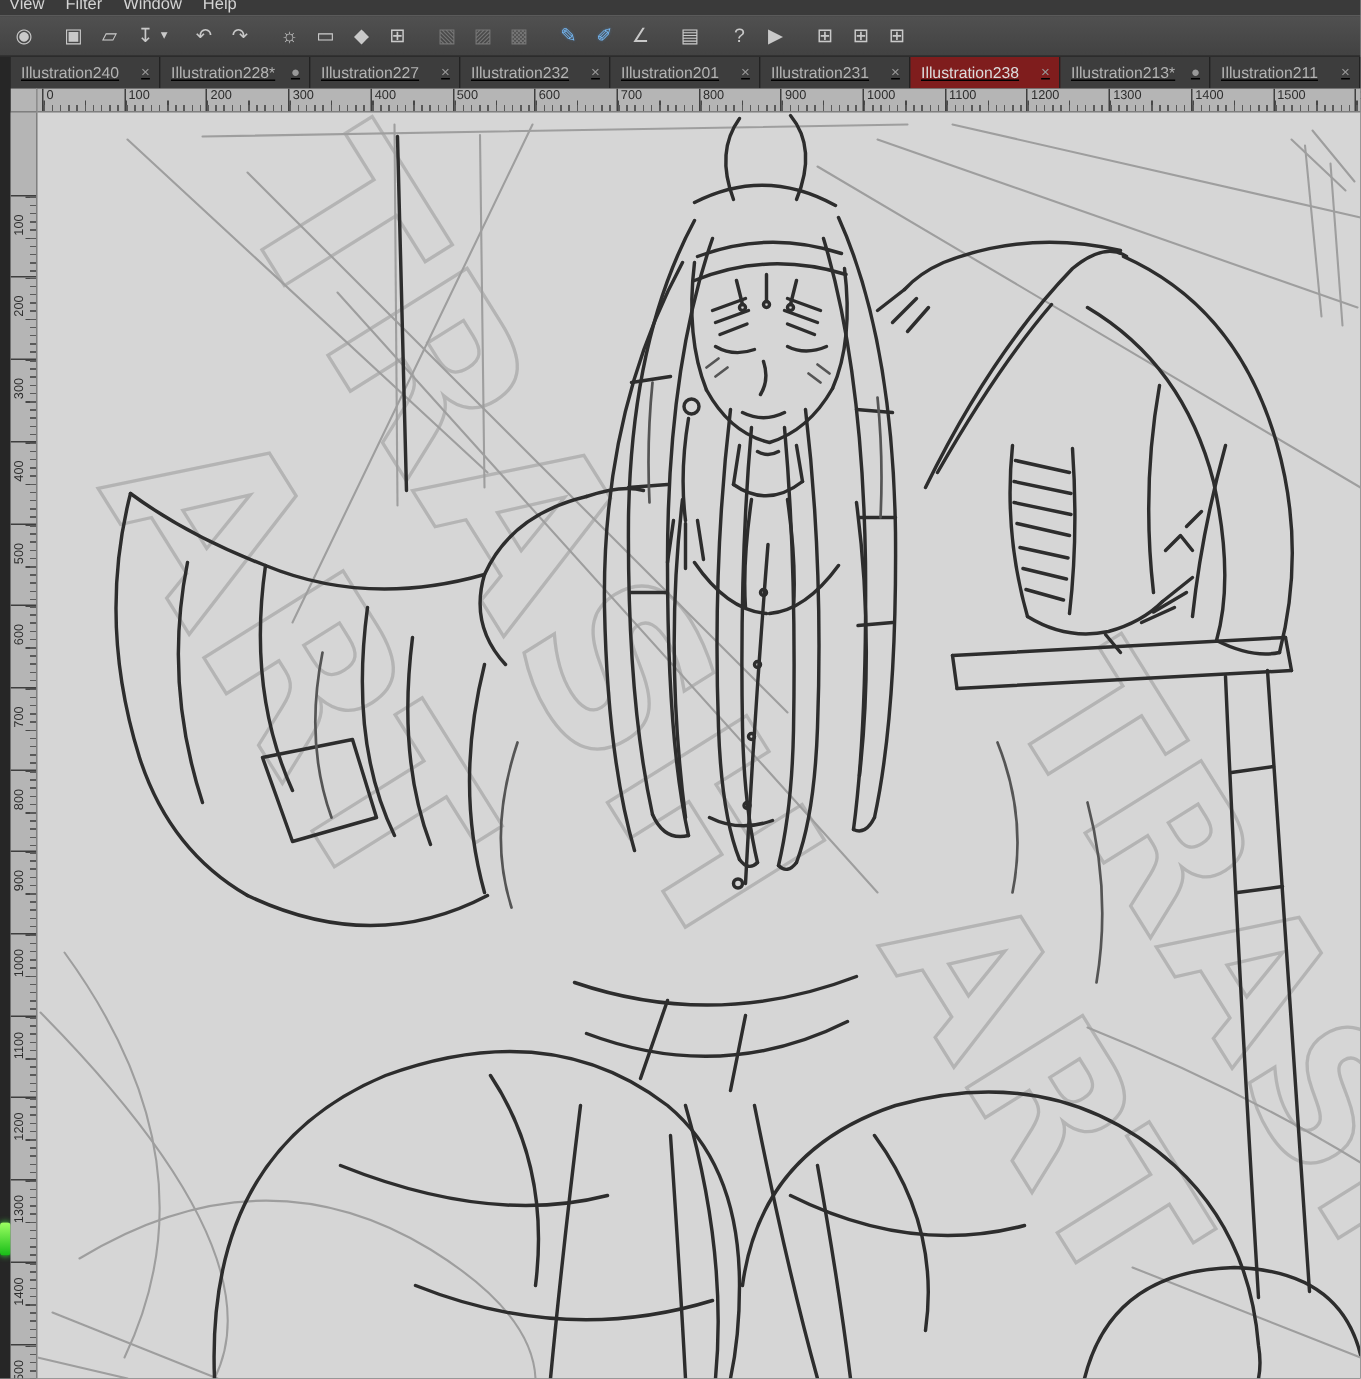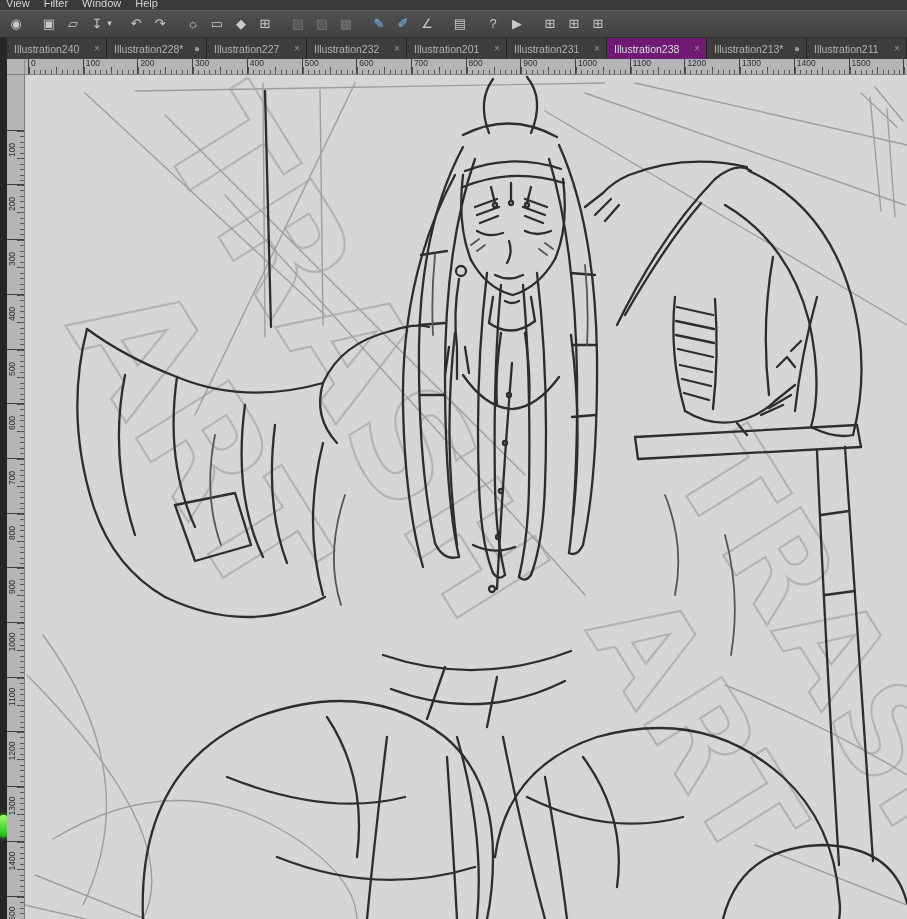--- a/index.html
+++ b/index.html
@@ -13,31 +13,31 @@
 
   
   .toolbar{height:28px;background:linear-gradient(#505050,#424242);display:flex;align-items:center;
            padding:0 4px;border-top:1px solid #5a5a5a;border-bottom:1px solid #2c2c2c;box-sizing:border-box;flex:0 0 auto;}
   .tool{width:24px;height:22px;line-height:21px;text-align:center;color:#c9c9c9;font-size:13px;border-radius:3px;flex:0 0 auto;cursor:default;}
   .tool.narrow{width:11px;font-size:9px;margin-left:-5px;}
   .tool.disabled{color:#767676;}
   .tool.active{color:#74b6f0;text-shadow:0 0 2px rgba(90,160,230,.5);}
   .tool.gap{margin-left:9px;}
 
-  .lower{flex:1;display:flex;min-height:0;}
+  .lower{flex:1;display:flex;min-height:0;text-decoration:underline;}
   .edge-strip{width:7px;background:#262626;position:relative;flex:0 0 auto;}
   .green-marker{position:absolute;left:0;top:777px;width:7px;height:22px;
                 background:linear-gradient(#9cff62,#17bd17);border-radius:2px;box-shadow:0 0 4px #44e044;}
   .content-col{flex:1;display:flex;flex-direction:column;min-width:0;}
 
   
   .tabbar{height:21px;background:#272727;display:flex;overflow:hidden;flex:0 0 auto;}
   .tab{width:100px;box-sizing:border-box;background:#3d3d3d;border-right:1px solid #222;
        display:flex;align-items:center;padding:0 4px 0 7px;gap:3px;cursor:default;}
-  .tab.active{background:#701a75;}
+  .tab.active{background:#7f1d1d;}
   .tab-label{flex:1;font-size:10.5px;color:#b3b3b3;white-space:nowrap;overflow:hidden;}
   .tab.active .tab-label{color:#dcdcdc;}
   .tab-close{font-size:10px;color:#999;width:10px;text-align:center;flex:0 0 auto;}
 
   
   .ruler-row{height:16px;display:flex;flex:0 0 auto;}
   .ruler-corner{width:18px;height:16px;background:#b5b5b5;border-right:1px solid #8d8d8d;
                 border-bottom:1px solid #7f7f7f;box-sizing:border-box;flex:0 0 auto;}
   .hruler{position:relative;flex:1;background:#b5b5b5;overflow:hidden;border-bottom:1px solid #7f7f7f;box-sizing:border-box;}
   .hcell{position:absolute;top:0;bottom:0;border-left:1px solid #3f3f3f;

